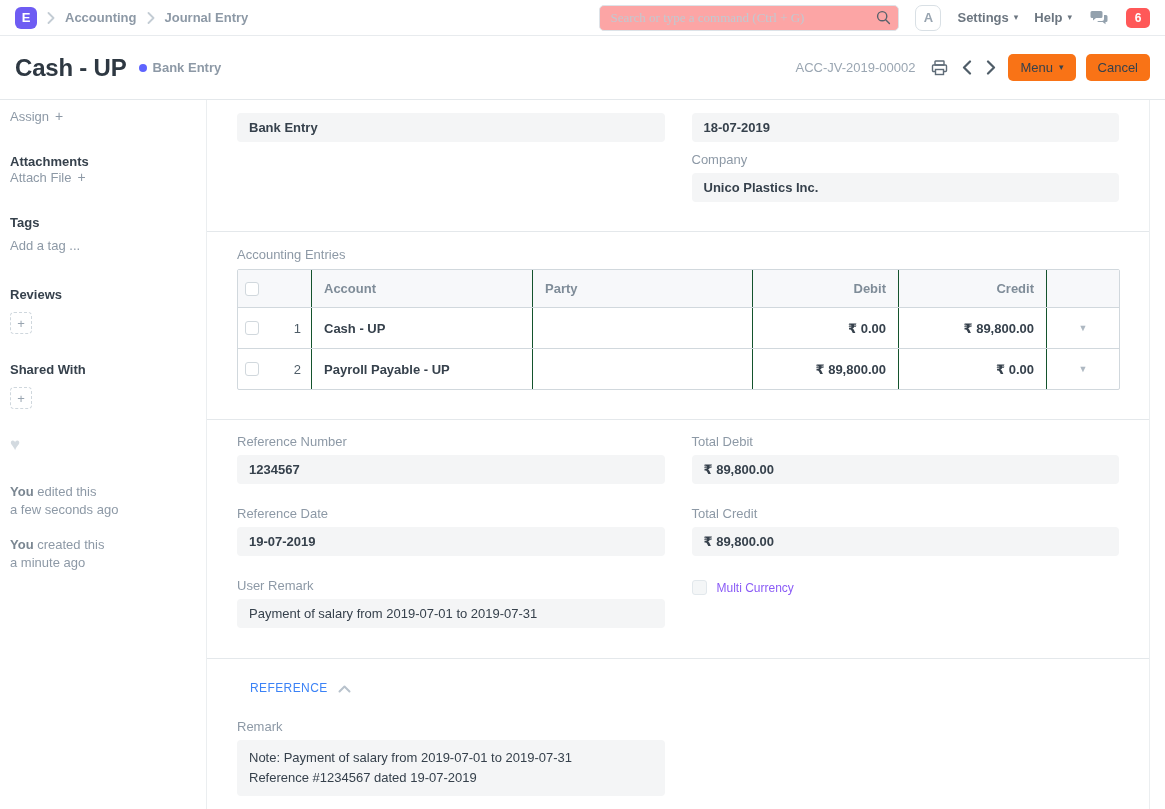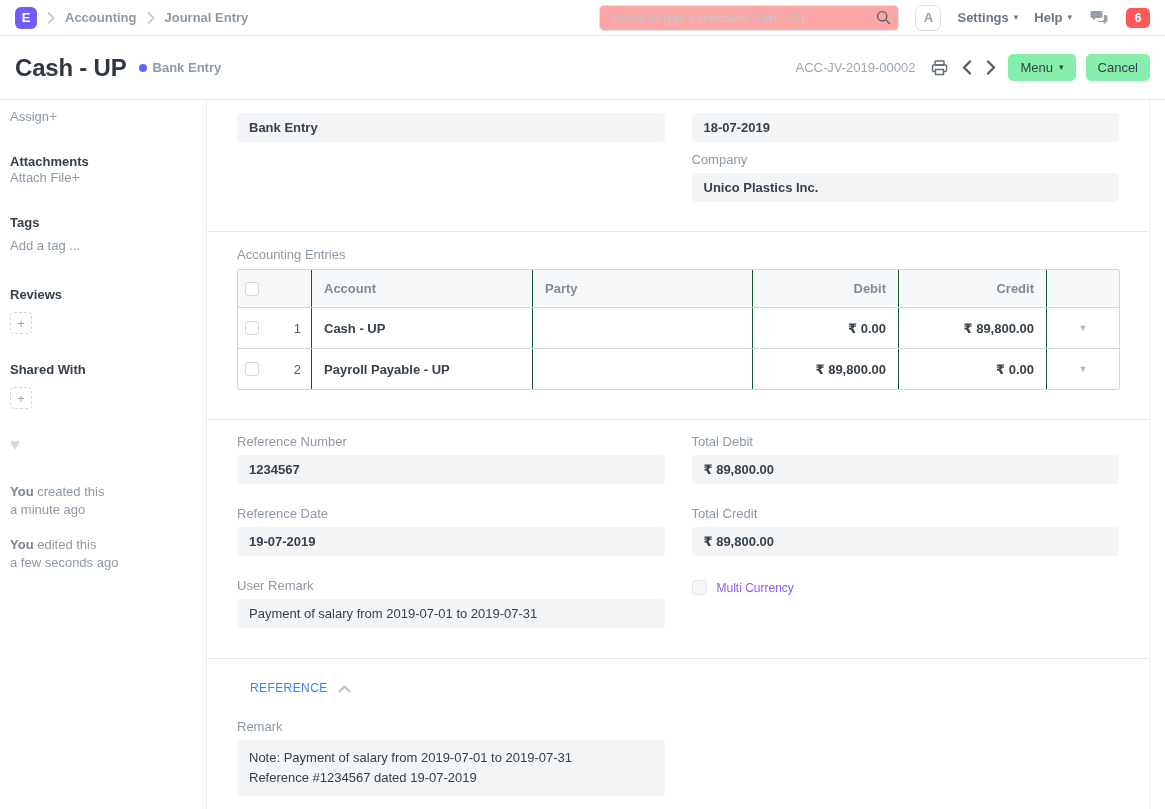--- a/index.html
+++ b/index.html
@@ -32,33 +32,33 @@
   .page-head { height:64px; display:flex; align-items:center; justify-content:space-between;
     padding:0 15px; border-bottom:1px solid #e4e8eb; background:#fff; }
   .head-left { display:flex; align-items:center; gap:12px; }
   .page-title { font-size:24px; font-weight:700; color:#2e3842; letter-spacing:-0.2px; }
   .indicator { display:flex; align-items:center; gap:6px; }
   .indicator .dot { width:8px; height:8px; border-radius:50%; background:#5e64ff; }
   .indicator .ind-label { font-size:13px; font-weight:600; color:#8d99a6; }
   .head-right { display:flex; align-items:center; gap:10px; }
   .doc-id { font-size:13px; font-weight:500; color:#9aa6b2; margin-right:4px; }
   .icon-btn { background:none; border:none; cursor:pointer; display:flex; align-items:center; padding:2px; }
-  .btn { background:#86efac; border:none; border-radius:5px; padding:6px 12px; font-size:13px;
+  .btn { background:#f97316; border:none; border-radius:5px; padding:6px 12px; font-size:13px;
     font-weight:500; color:#36414c; cursor:pointer; display:flex; align-items:center; gap:6px;
     font-family:"Liberation Sans","DejaVu Sans",sans-serif; }
   .btn .caret { color:#36414c; }
 
   
   .layout { display:flex; height:709px; }
   .sidebar { width:207px; flex:0 0 207px; border-right:1px solid #ebeef0; padding:6px 15px 0 10px; }
   .main { width:943px; flex:0 0 943px; border-right:1px solid #ebeef0; }
   .gutter { flex:1; }
 
   
-  .sb-link { font-size:13px; color:#8d99a6; cursor:pointer; display:flex; align-items:center; }
+  .sb-link { font-size:13px; color:#8d99a6; cursor:pointer; display:flex; align-items:center; gap:6px; }
   .sb-plus { font-size:14px; color:#8d99a6; }
   .sb-heading { font-size:13px; font-weight:600; color:#36414c; }
   .m-assign { margin:2px 0 0 0; }
   .m-attachments { margin-top:30px; }
   .m-attachfile { }
   .m-tags { margin-top:30px; }
   .m-addtag { margin-top:8px; }
   .m-reviews { margin-top:34px; }
   .add-box { margin-top:10px; width:22px; height:22px; border:1px dashed #cfd7dd; border-radius:4px;
     color:#98a4b0; font-size:13px; display:flex; align-items:center; justify-content:center; cursor:pointer; }
@@ -204,26 +204,26 @@
       <span class="sb-plus">+</span>
     </div>
     <div class="sb-heading m-tags">Tags</div>
     <div class="sb-link m-addtag">Add a tag ...</div>
     <div class="sb-heading m-reviews">Reviews</div>
     <div class="add-box">+</div>
     <div class="sb-heading m-shared">Shared With</div>
     <div class="add-box">+</div>
     <div class="heart">♥</div>
     <div class="activity">
+      <div><span class="who">You</span> <span>edited this</span></div>
+      <div class="time">a few seconds ago</div>
+    </div>
+    <div class="activity">
       <div><span class="who">You</span> <span>created this</span></div>
       <div class="time">a minute ago</div>
-    </div>
-    <div class="activity">
-      <div><span class="who">You</span> <span>edited this</span></div>
-      <div class="time">a few seconds ago</div>
     </div>
   </div>
 
   <div class="main">
 
     <div class="sec sec1">
       <div class="two-col">
         <div>
           <div class="field">Bank Entry</div>
         </div>

